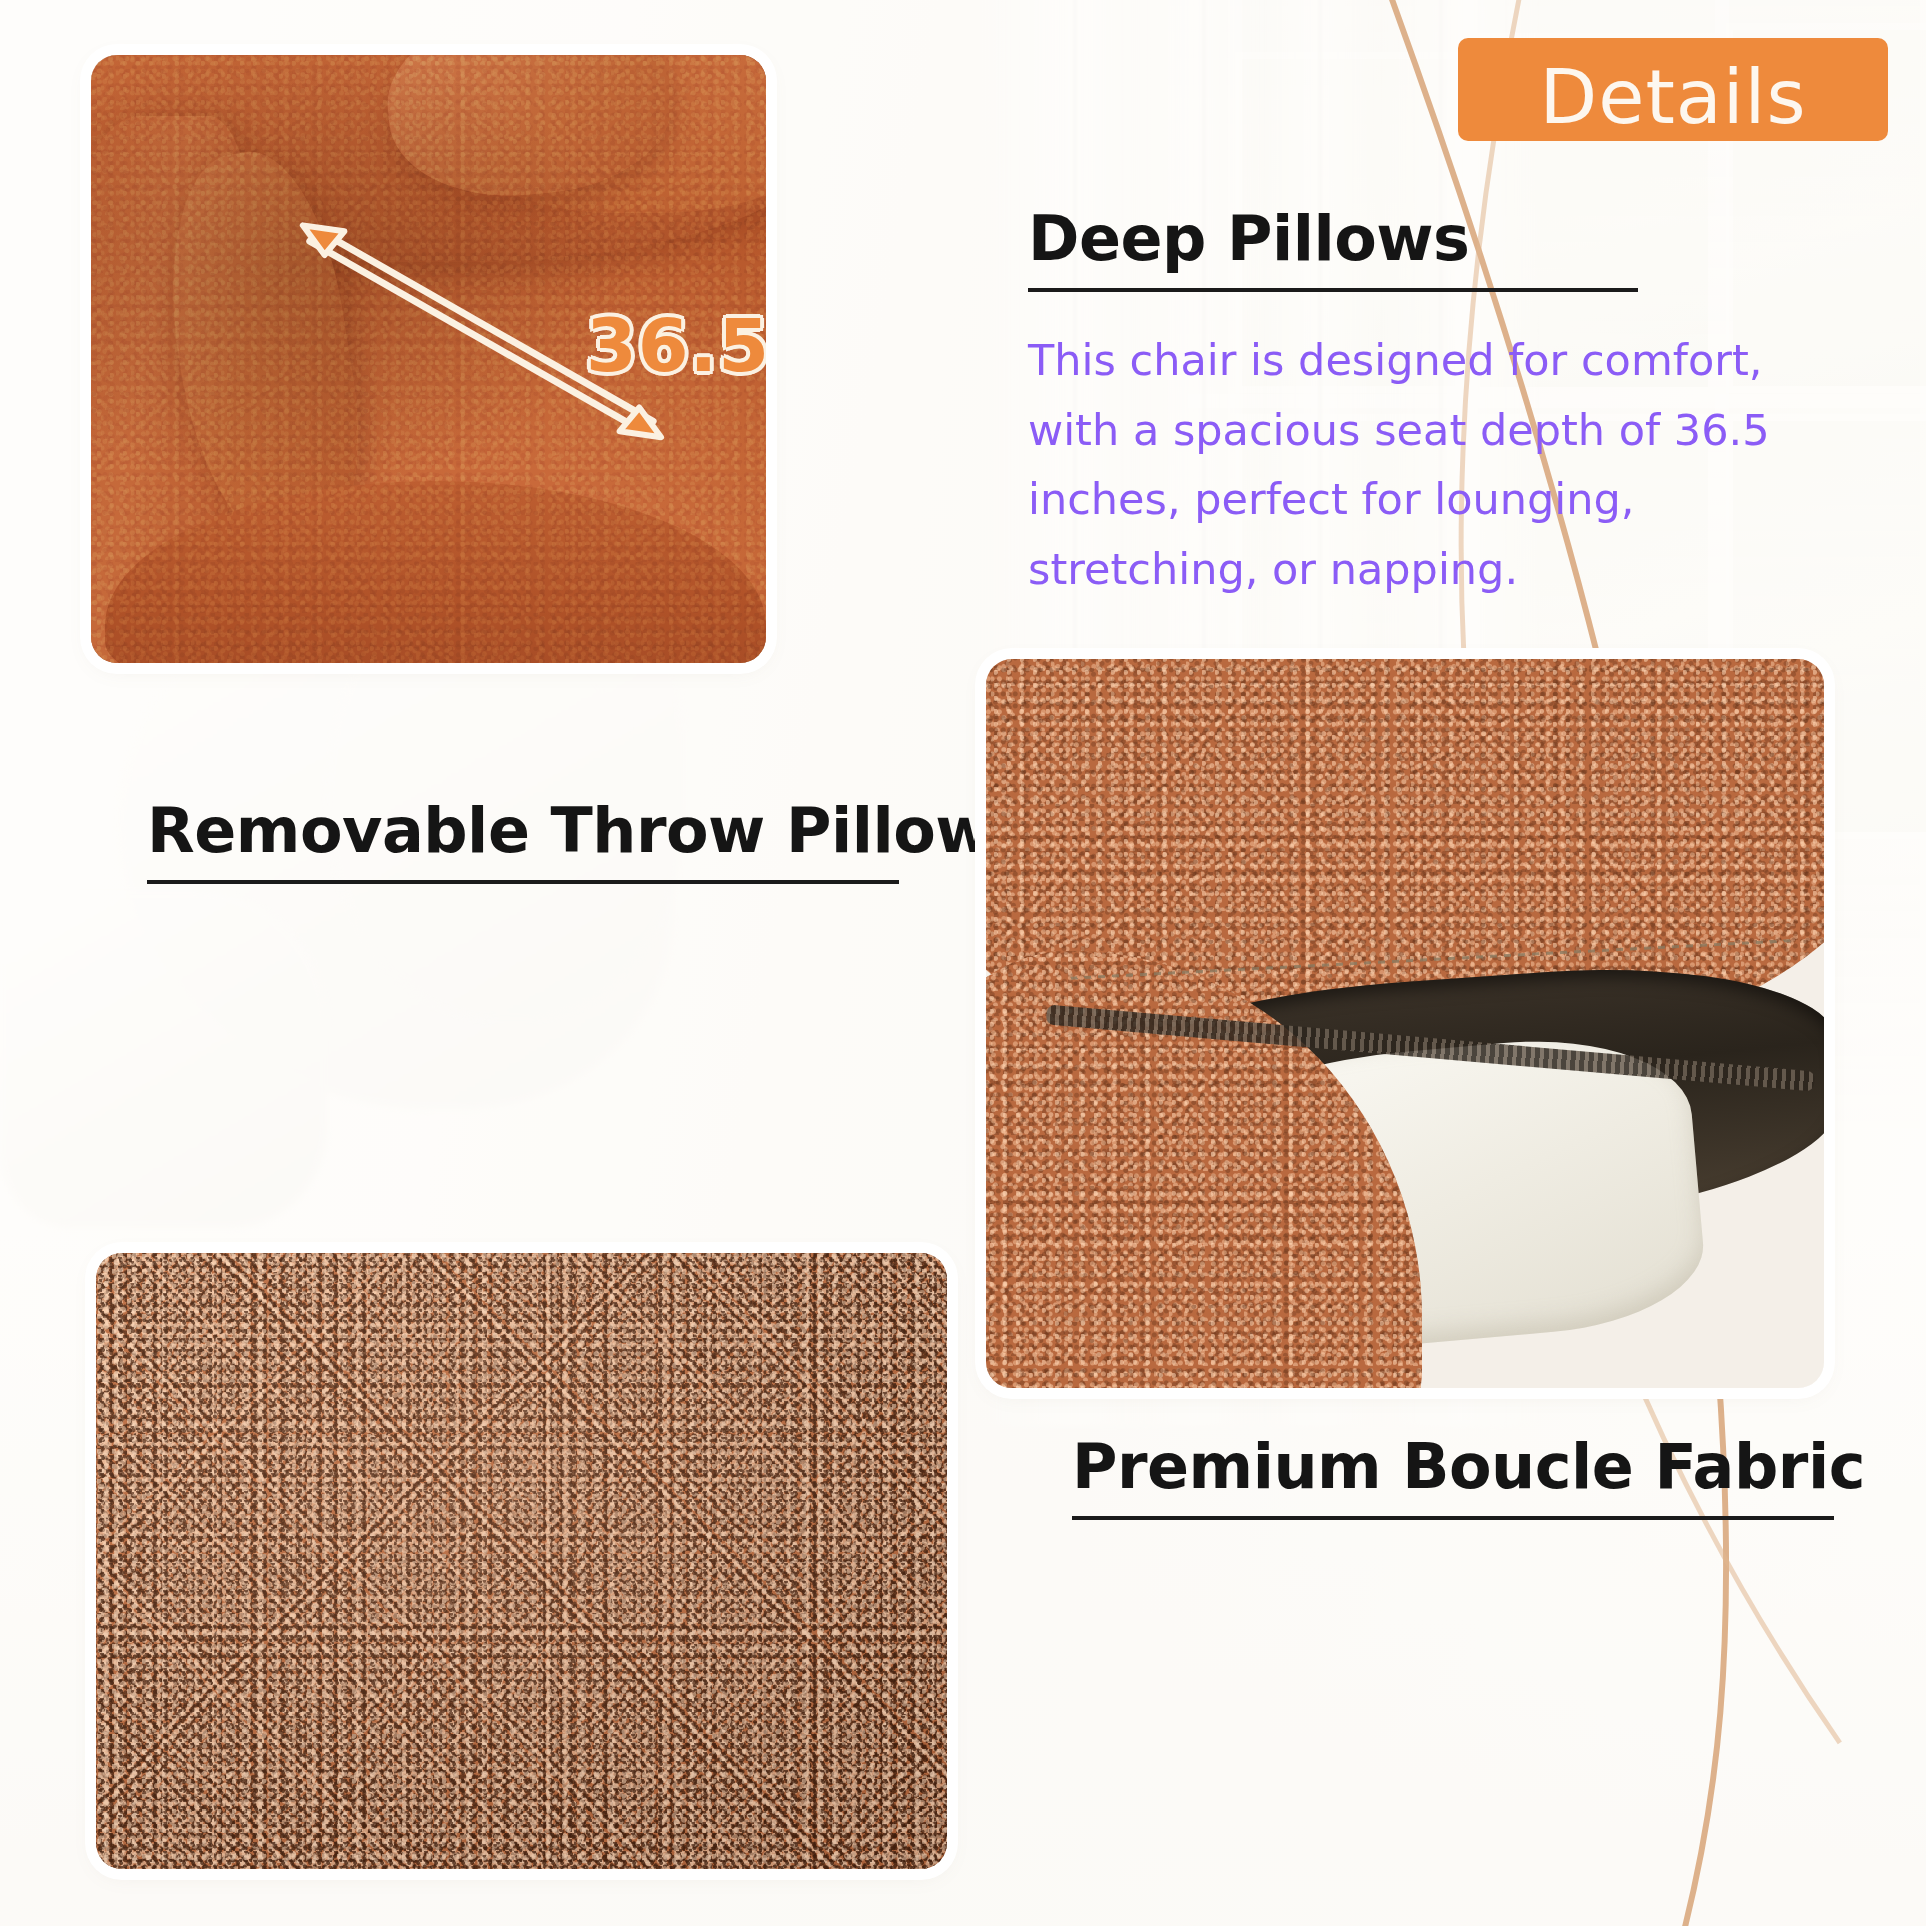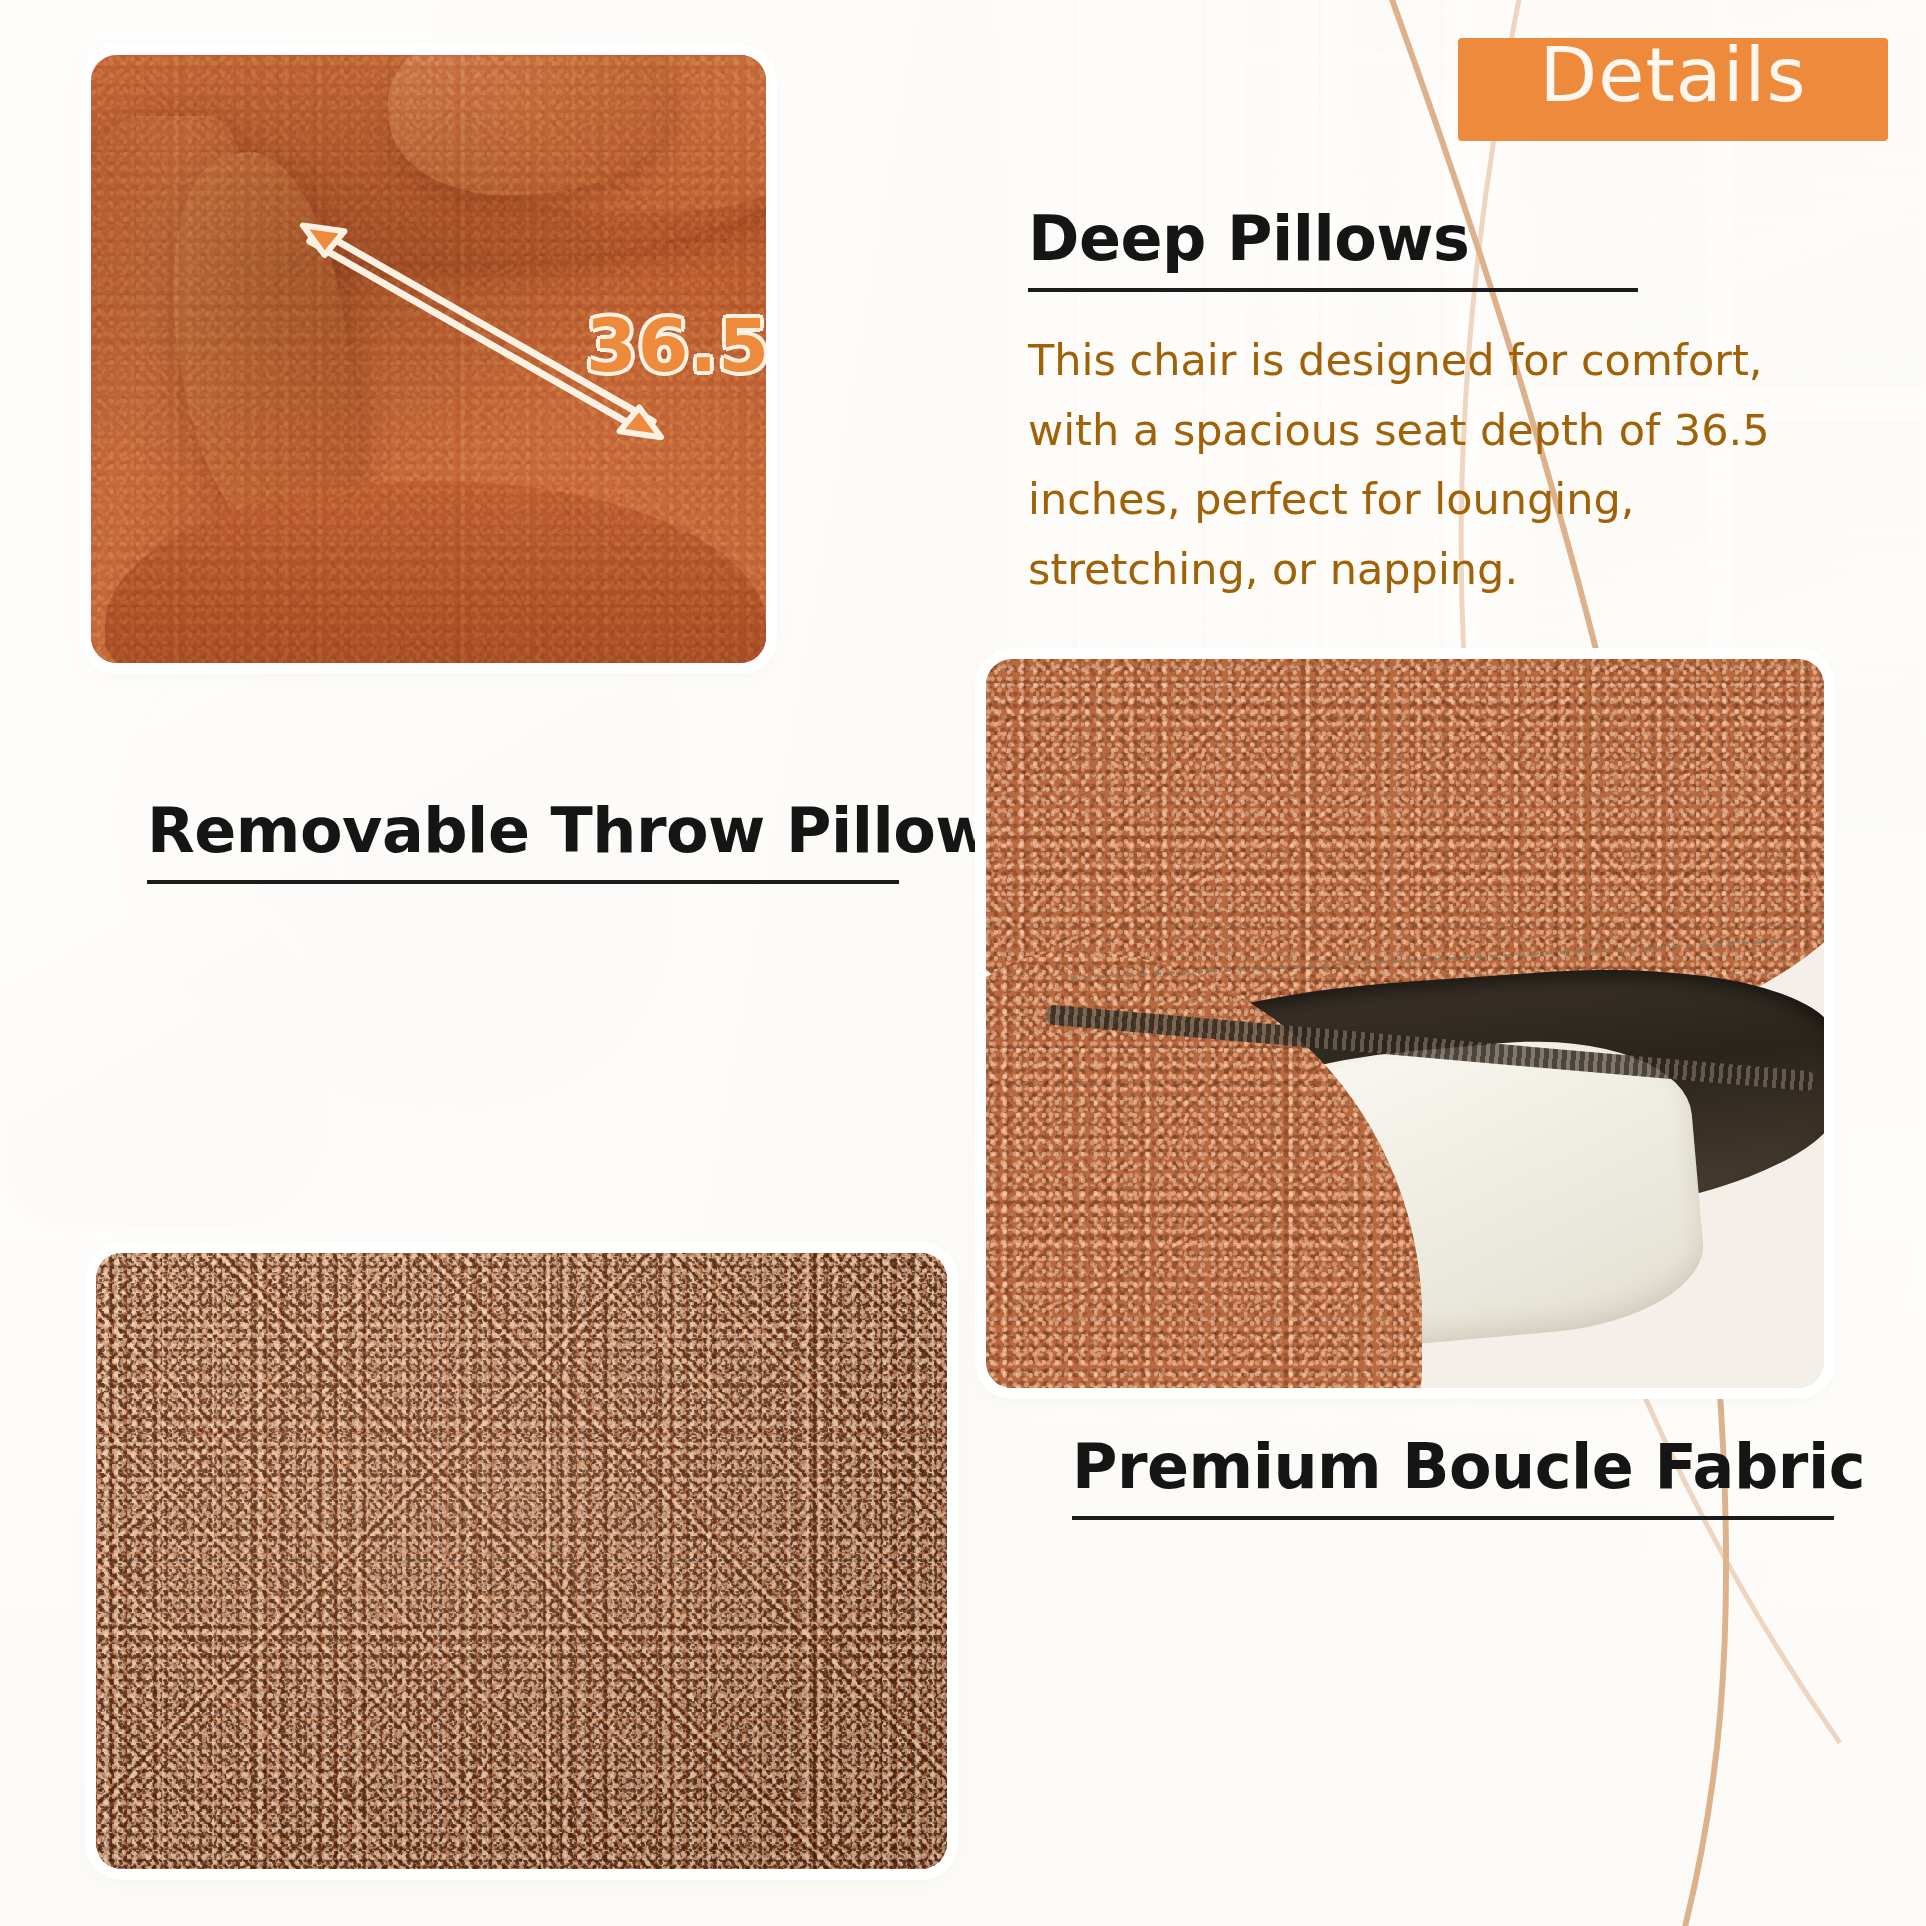--- a/index.html
+++ b/index.html
@@ -67,22 +67,22 @@
   }
 
   
   .arc-svg{position:absolute;left:0;top:0;width:1927px;height:1927px;pointer-events:none;}
 
   
   .badge{
     position:absolute;left:1458px;top:38px;
     width:430px;height:103px;
     background:var(--accent,#ee8a3c);
-    border-radius:4px;
-    display:flex;align-items:flex-start;justify-content:center;
+    border-radius:10px;
+    display:flex;align-items:flex-end;justify-content:center;
   }
   .badge-label{
     color:#fdf7ef;
     font-size:75px;
     font-weight:400;
     letter-spacing:1px;
     line-height:1;
     padding-bottom:6px;
     font-family:"DejaVu Sans", sans-serif;
   }
@@ -281,21 +281,21 @@
   .sec-rule{
     margin-top:17px;
     height:4px;
     background:#1b1b1b;
   }
   .sec-body{
     margin:0;
     padding-top:34px;
     font-size:43px;
     line-height:1.62;
-    color:#a16207;
+    color:#8b5cf6;
     font-weight:400;
     font-family:"DejaVu Sans", sans-serif;
   }
 
   #txt-deep{left:1028px;top:206px;width:792px;}
   #txt-deep .sec-rule{width:610px;}
 
   #txt-pillows{left:147px;top:798px;width:782px;}
   #txt-pillows .sec-rule{width:752px;}
 

